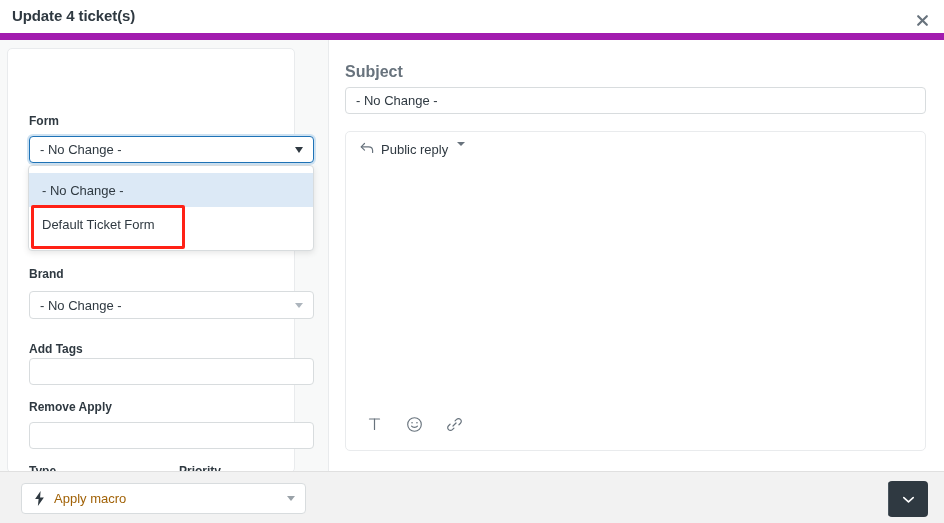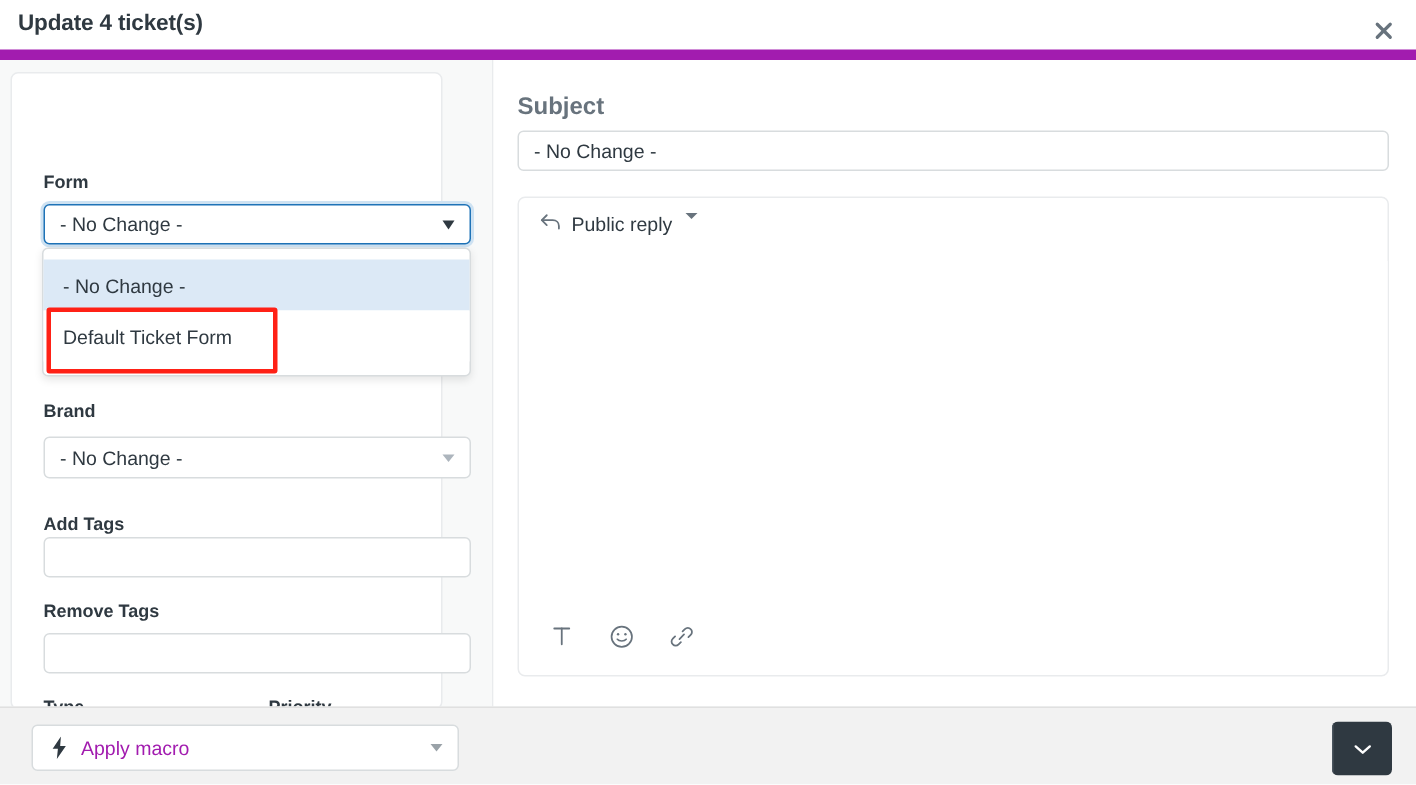--- a/index.html
+++ b/index.html
@@ -184,21 +184,21 @@
     background: #f2f2f2;
     border-top: 1px solid #e0e0e0;
   }
   .macro-select {
     position: absolute; left: 21px; top: 11px; width: 285px; height: 31px;
     background: #ffffff;
     border: 1px solid #d8dcde;
     border-radius: 4px;
     display: flex; align-items: center;
     padding: 0 10px 0 12px;
-    font-size: 13px; color: #a21caf;
+    font-size: 13px; color: #a16207;
     cursor: pointer;
   }
   .bolt { margin-right: 9px; display: flex; align-items: center; color: #2f3941; }
   .macro-select .label { flex: 1; }
   .chev-gray {
     width: 0; height: 0;
     border-left: 4.5px solid transparent;
     border-right: 4.5px solid transparent;
     border-top: 5px solid #9aa2a8;
   }
@@ -253,21 +253,21 @@
 
         <div class="field-label" style="left:21px; top:218px;">Brand</div>
         <div class="select-box" style="left:21px; top:242px; width:285px; height:28px;">
           <span class="val">- No Change -</span>
           <span class="caret-sm"></span>
         </div>
 
         <div class="field-label" style="left:21px; top:293px;">Add Tags</div>
         <input class="text-input" style="left: 21px; top: 309px; width: 285px; height: 27px;" value="">
 
-        <div class="field-label" style="left:21px; top:351px;">Remove Tags</div>
+        <div class="field-label" style="left:21px; top:351px;">Remove Apply</div>
         <input class="text-input" style="left: 21px; top: 373px; width: 285px; height: 27px;" value="">
 
         <div class="field-label" style="left:21px; top:415px;">Type</div>
 
         <div class="field-label" style="left:171px; top:415px;">Priority</div>
 
         <div class="dropdown-menu">
           <div class="dd-option selected">
             <span>- No Change -</span>
           </div>

